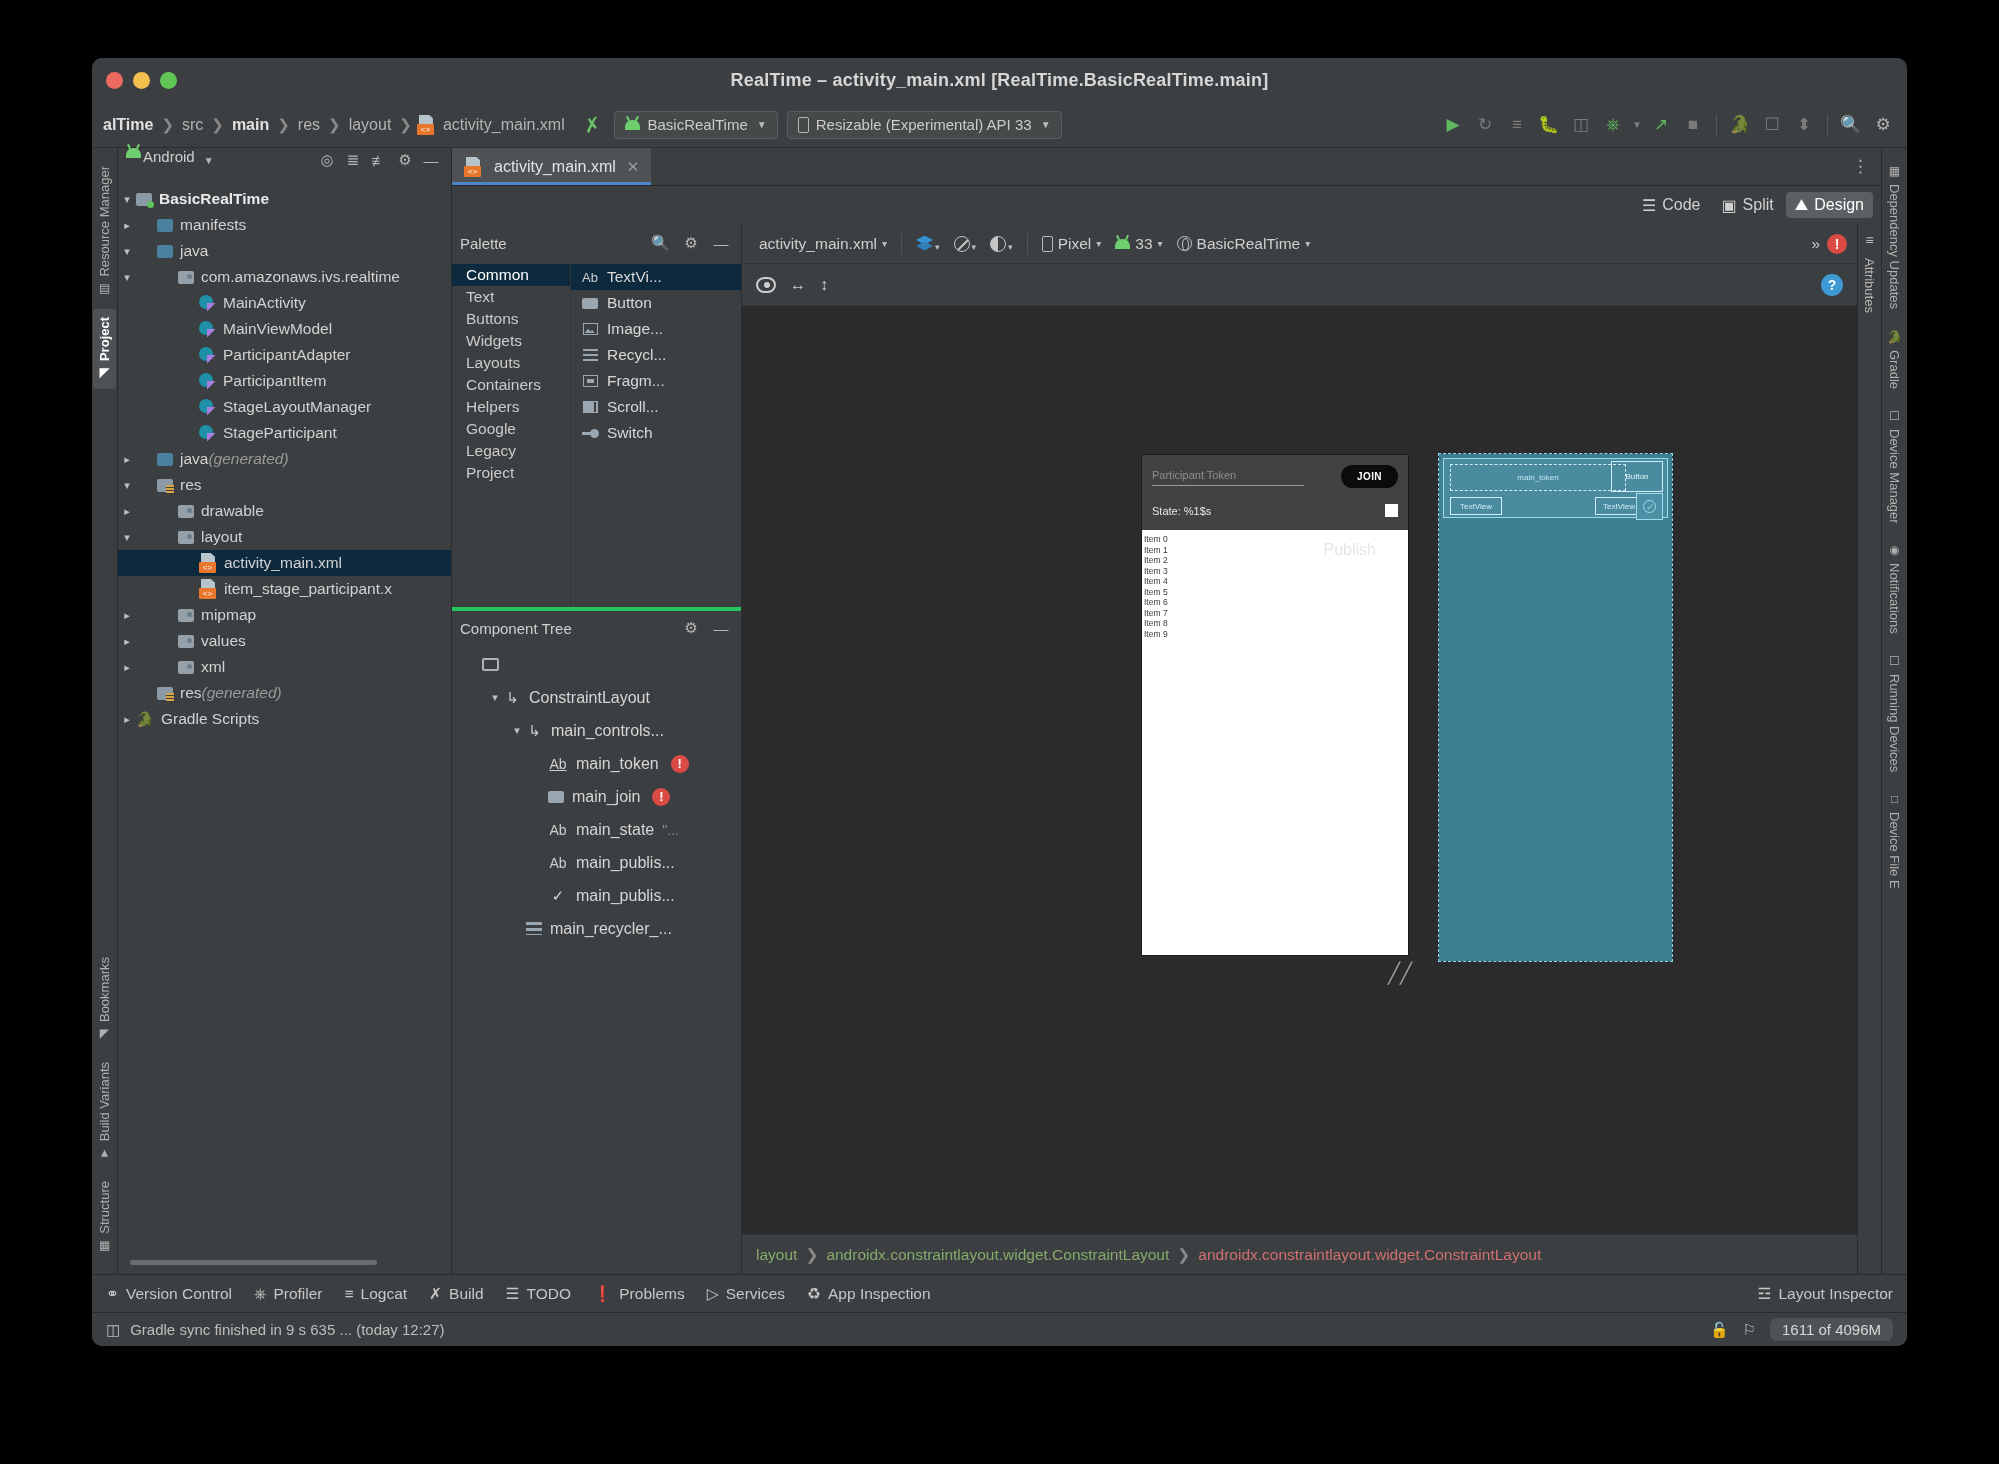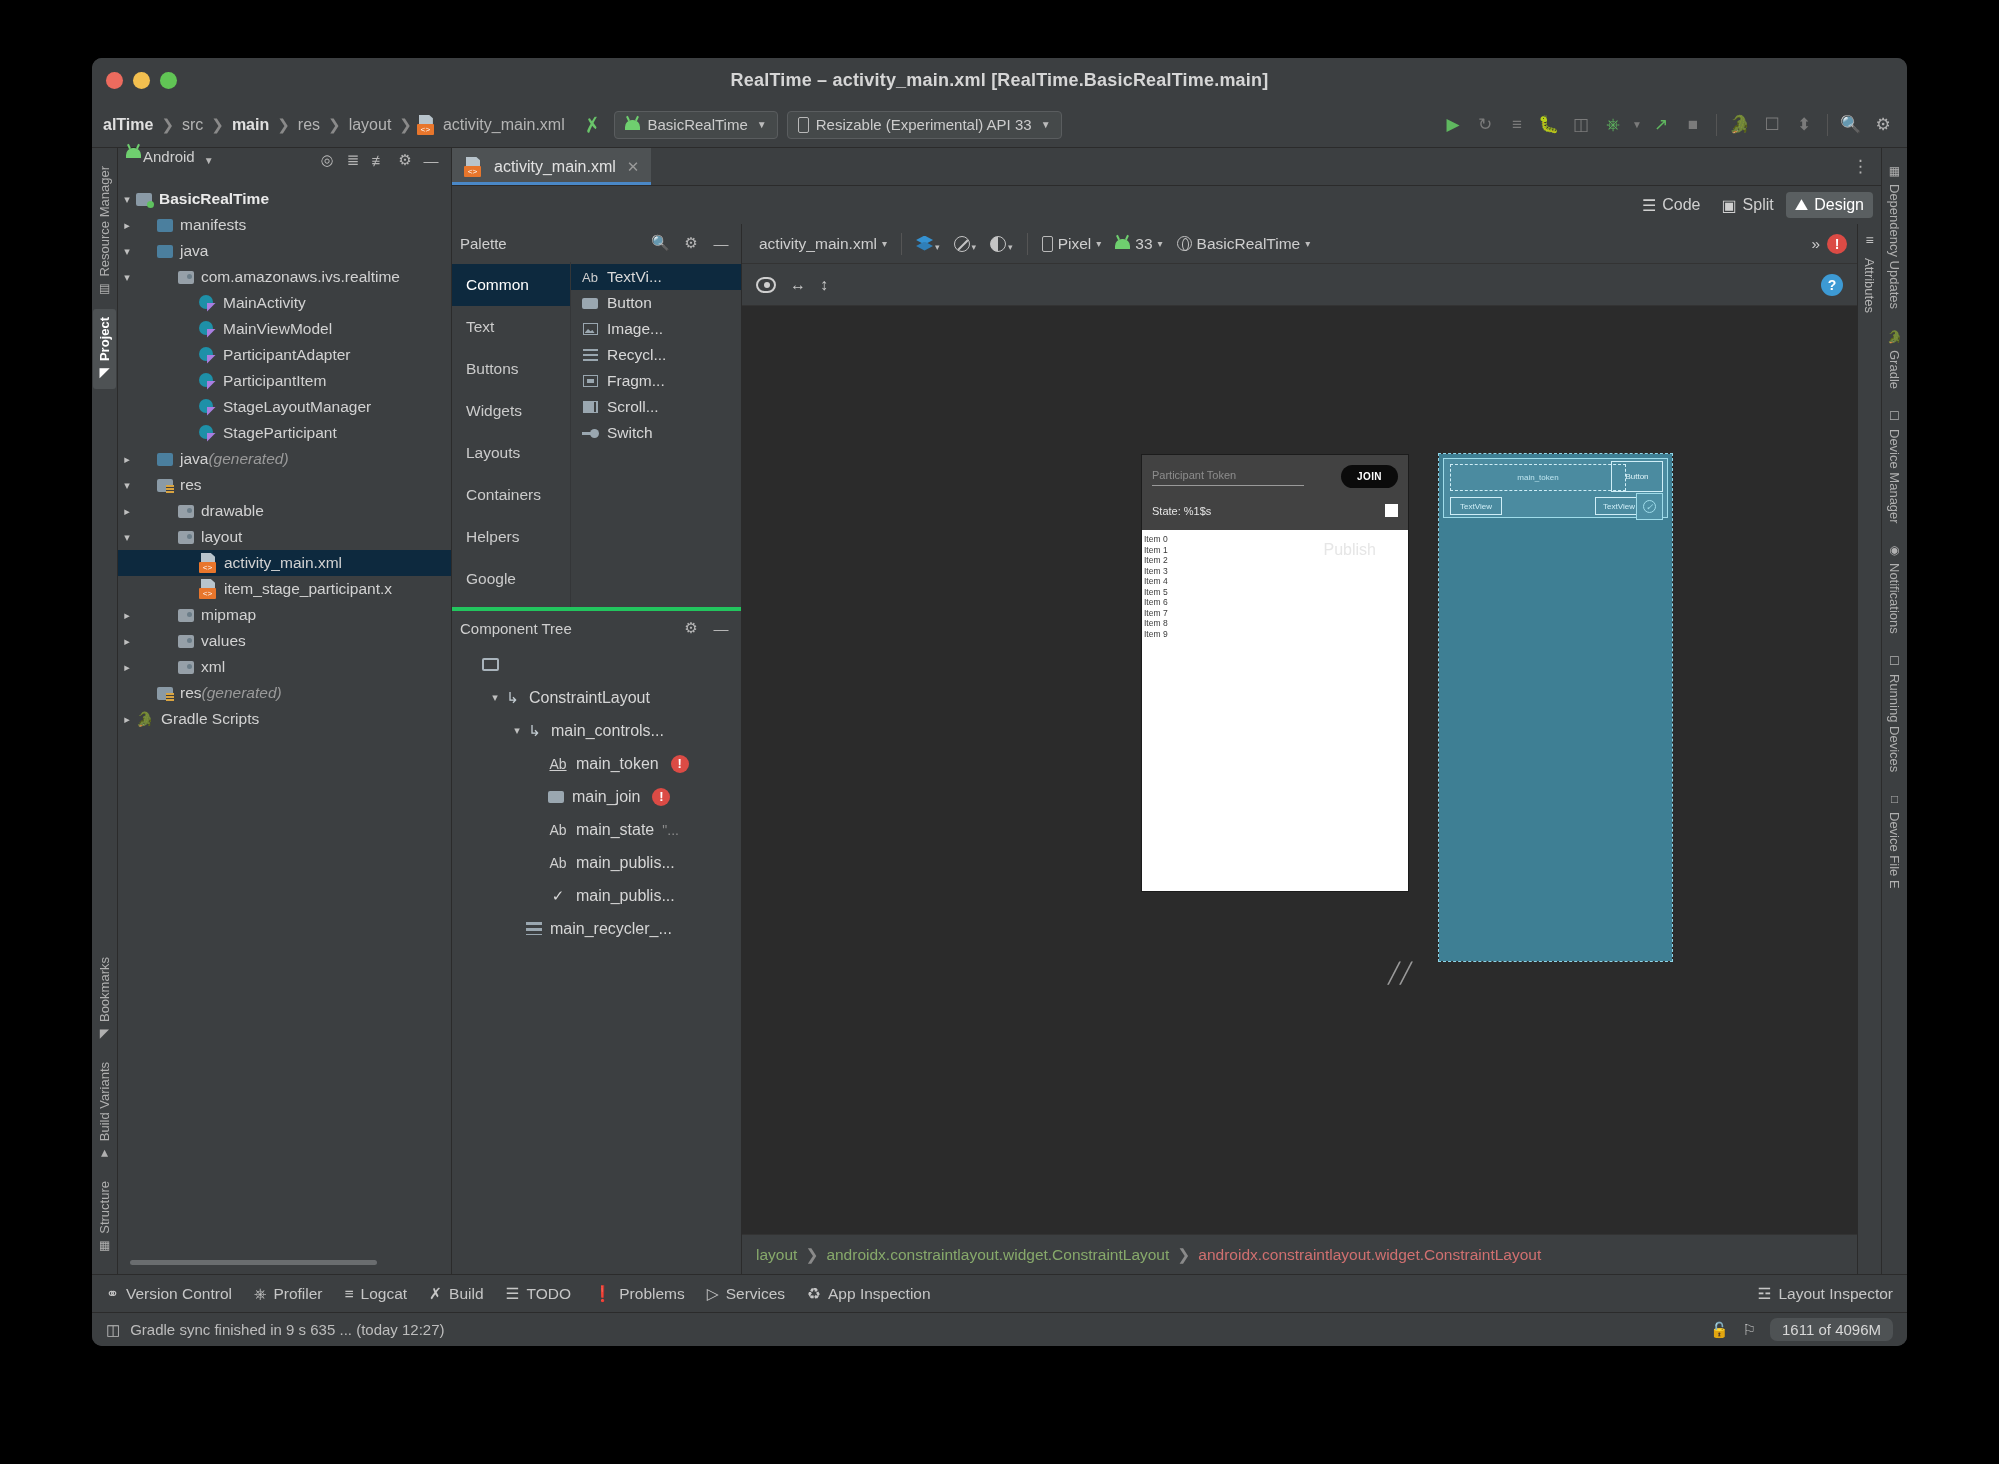--- a/index.html
+++ b/index.html
@@ -156,21 +156,21 @@
 
   .edmain { flex: 1; display: flex; min-height: 0; }
 
   
   .leftcol { width: 290px; flex: 0 0 290px; display: flex; flex-direction: column;
     border-right: 1px solid #2b2b2b; min-width:0;}
   .palhdr { height: 38px; display:flex; align-items:center; padding: 0 8px; gap:6px;
     color:#cfcfcf; font-size:15px; background:#3c3f41; flex:0 0 38px;}
   .palbody { display: flex; height: 345px; flex: 0 0 345px; min-height:0;}
   .palcats { width: 118px; flex: 0 0 118px; background:#3c3f41; padding-top: 2px; }
-  .palcat { height: 42px; display:flex; align-items:center; padding-left: 14px;
+  .palcat { height: 22px; display:flex; align-items:center; padding-left: 14px;
     color:#cbcbcb; font-size: 15.5px; }
   .palcat.sel { background: #0d293e; color: #fff; }
   .palitems { flex:1; background:#3c3f41; padding-top: 2px; border-left:1px solid #343638; min-width:0;}
   .palitem { height: 26px; display:flex; align-items:center; gap:8px; padding-left: 10px;
     color:#d8d8d8; font-size: 15.5px; white-space:nowrap;}
   .palitem.sel { background: #0d293e; }
   .pgl{ width:18px; flex:0 0 18px; display:flex; align-items:center; justify-content:center; color:#b7c1c8;}
   .ab{ font-size:13px; color:#cfcfcf;}
   .btnico{width:16px;height:11px;background:#9aa7b0;border-radius:2px;display:inline-block;}
   .imgico{width:15px;height:12px;border:1.4px solid #9aa7b0;display:inline-block;position:relative;}
@@ -229,21 +229,21 @@
     background:#3c3f41; border-bottom:1px solid #333; flex:0 0 42px; color:#c8c8c8;}
   .eyeico{width:20px;height:16px;border:2px solid #cfcfcf;border-radius:50% 50% 50% 50%/60% 60% 60% 60%;
     display:inline-block;position:relative;}
   .eyeico:after{content:"";position:absolute;left:6px;top:3px;width:6px;height:6px;border-radius:50%;background:#cfcfcf;}
   .helpbadge{width:22px;height:22px;border-radius:50%;background:#3d9ad4;color:#fff;font-size:14px;
     font-weight:bold;display:flex;align-items:center;justify-content:center;margin-left:auto;}
 
   .canvas { flex:1; background:#2b2b2b; position: relative; min-height:0; overflow:hidden;}
 
   
-  .device { position:absolute; left: 400px; top: 149px; width: 266px; height: 436px;
+  .device { position:absolute; left: 400px; top: 149px; width: 266px; height: 500px;
     background:#fff; box-shadow: 0 0 0 1px #1c1c1c; overflow:hidden;}
   .dev-top { background:#424242; height: 75px; position:relative;}
   .dev-token { position:absolute; left: 10px; top: 14px; width: 152px; color:#8d8d8d; font-size: 11px;
     border-bottom: 1px solid #9a9a9a; padding-bottom: 4px;}
   .dev-join { position:absolute; right: 10px; top: 10px; background:#0b0b0b; color:#fff;
     border-radius: 14px; font-size: 10px; font-weight:bold; padding: 6px 16px; letter-spacing:.4px;}
   .dev-state { position:absolute; left: 10px; top: 50px; color:#e6e6e6; font-size: 11px;}
   .dev-pub { position:absolute; right: 32px; top: 58px; color:#e6e6e6; font-size: 16px; margin-top: 28px;}
   .dev-cb { position:absolute; right: 10px; top: 49px; width: 13px; height: 13px; background:#fff;}
   .dev-list { padding: 4px 0 0 2px;}

